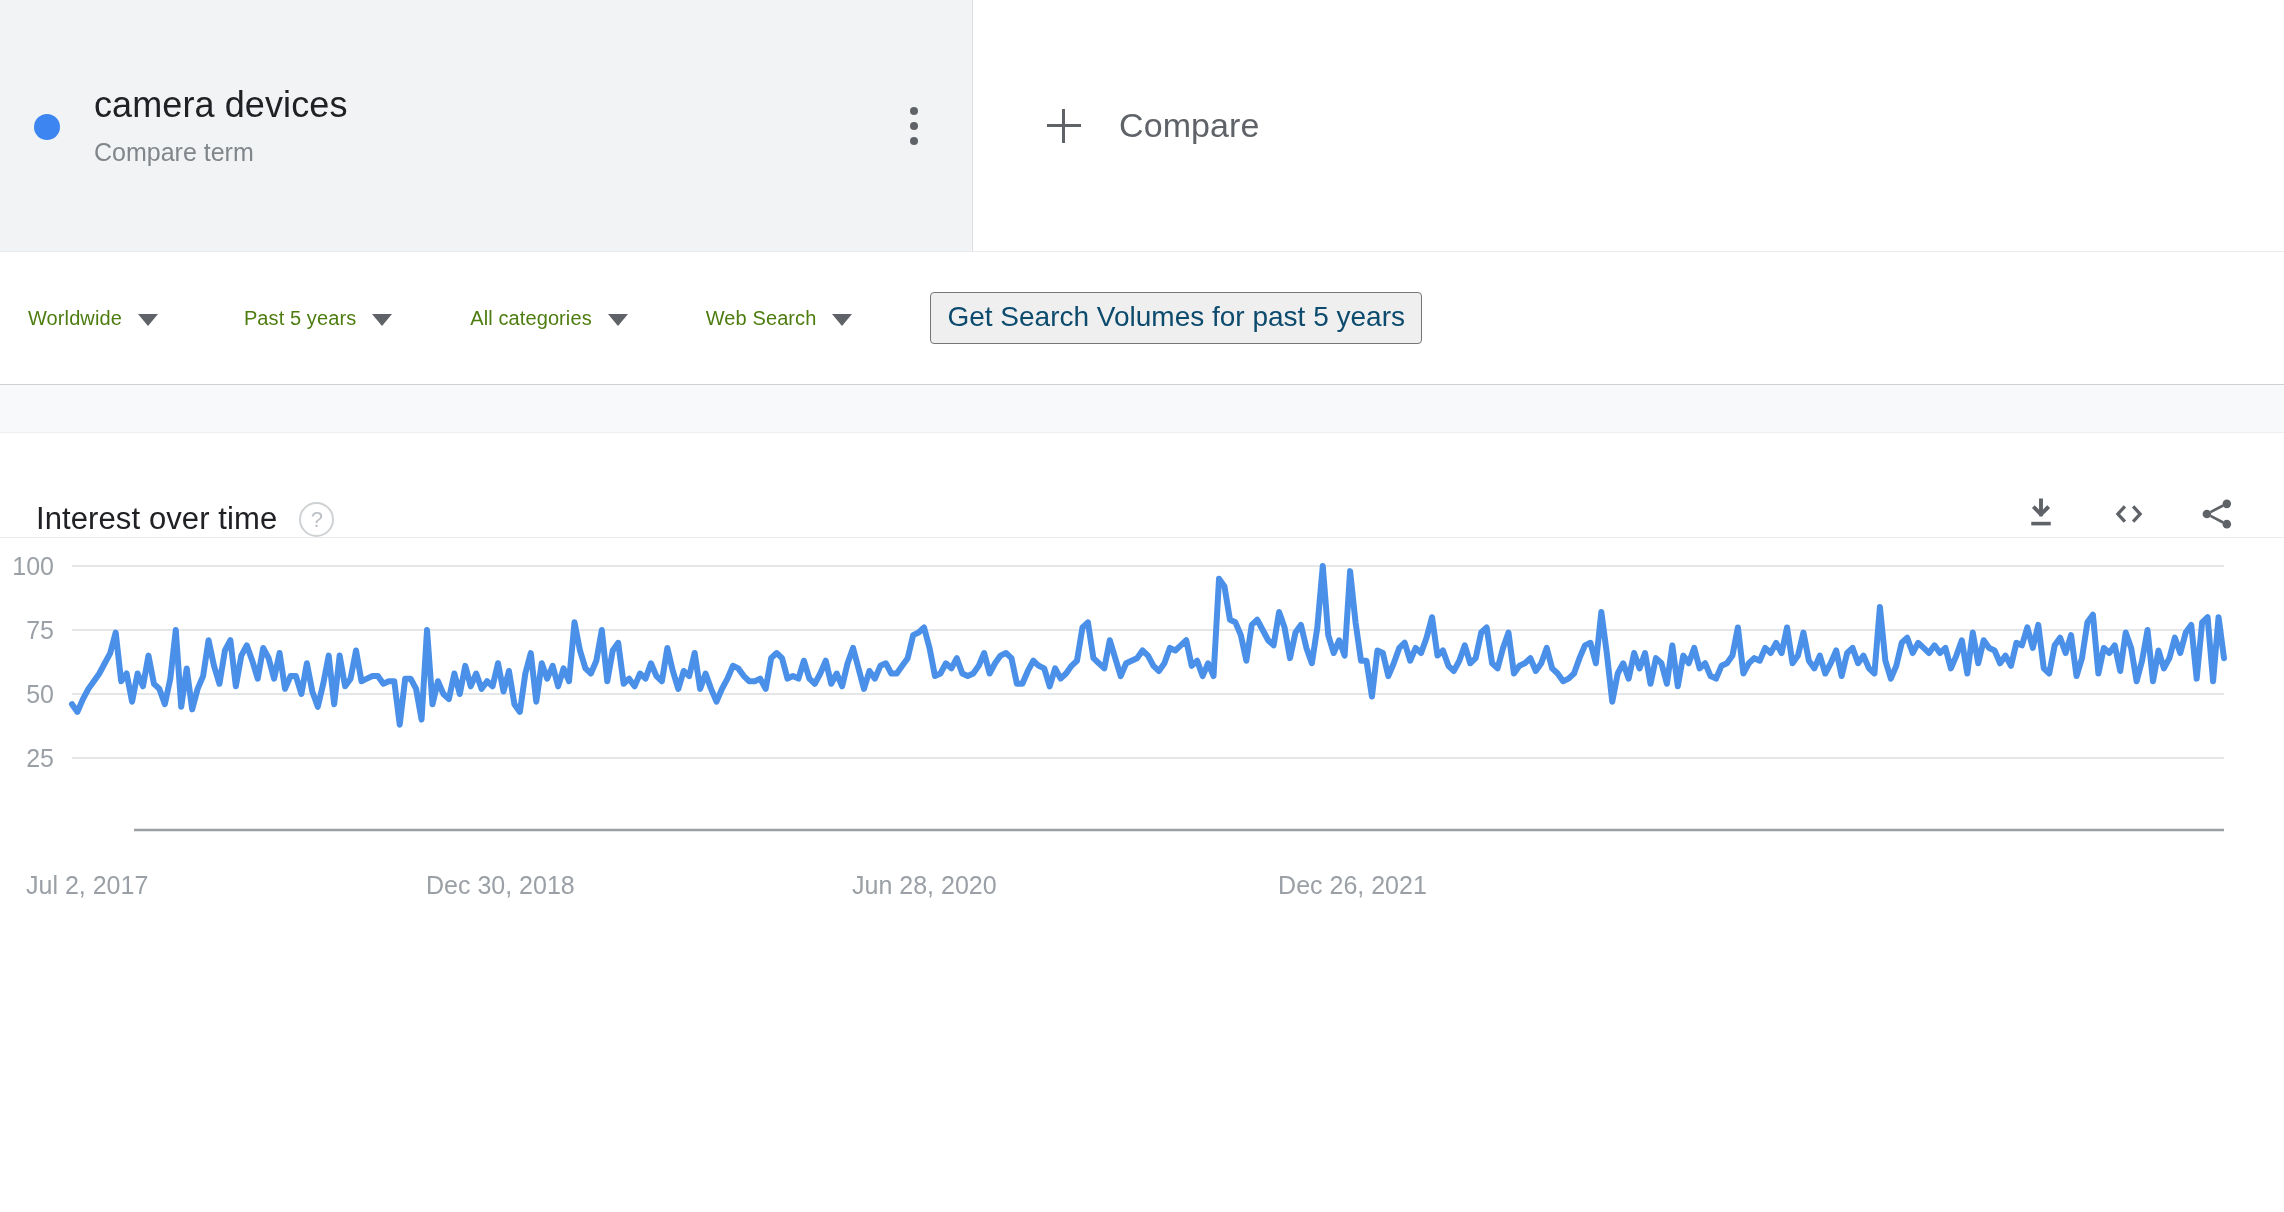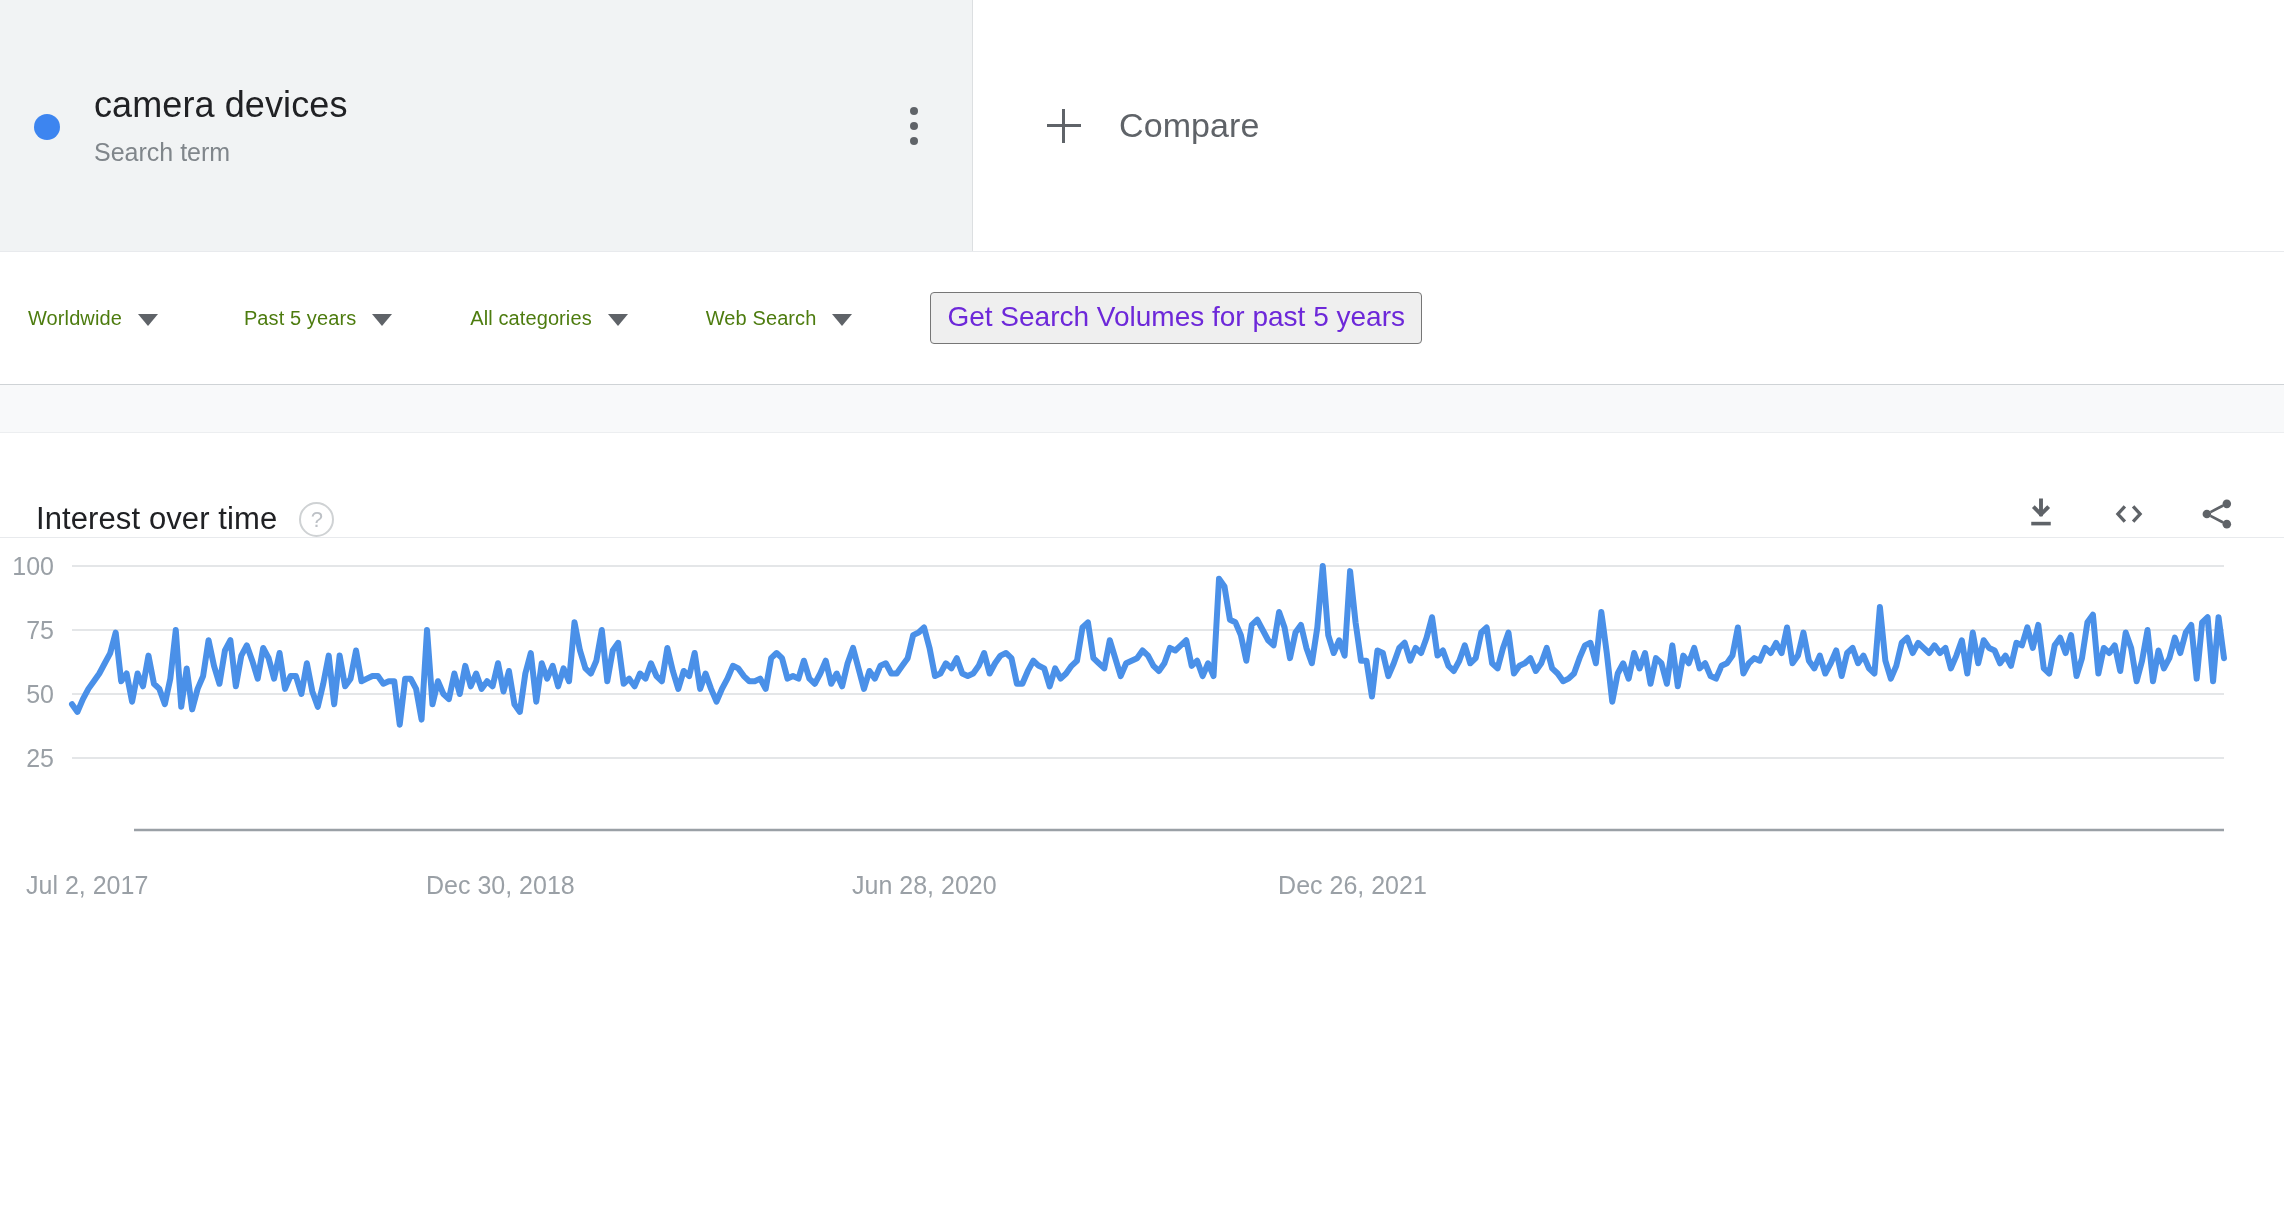--- a/index.html
+++ b/index.html
@@ -119,21 +119,21 @@
     border-top: 12px solid #5f6368;
   }
   .f-gap-1 { width: 86px; }
   .f-gap-2 { width: 78px; }
   .f-gap-3 { width: 78px; }
   .f-gap-4 { width: 78px; }
 
   .volumes-btn {
     font-family: "Liberation Sans", sans-serif;
     font-size: 28px;
-    color: #6d28d9;
+    color: #0c4a6e;
     background: #efefef;
     border: 1px solid #767676;
     border-radius: 4px;
     padding: 6px 16px 9px 16px;
     line-height: 1.25;
     cursor: pointer;
   }
 
   
   .gray-strip {
@@ -199,21 +199,21 @@
 </style>
 </head>
 <body>
 
 <div class="term-bar">
 
   <div class="term-card">
     <span class="term-dot" style="background: rgb(61, 133, 240);"></span>
     <div class="term-text">
       <div class="term-title">camera devices</div>
-      <div class="term-sub">Search term</div>
+      <div class="term-sub">Compare term</div>
     </div>
     <div class="kebab">
       <i></i>
       <i></i>
       <i></i>
     </div>
   </div>
 
   <div class="compare-card">
     <span class="plus-icon"></span>

